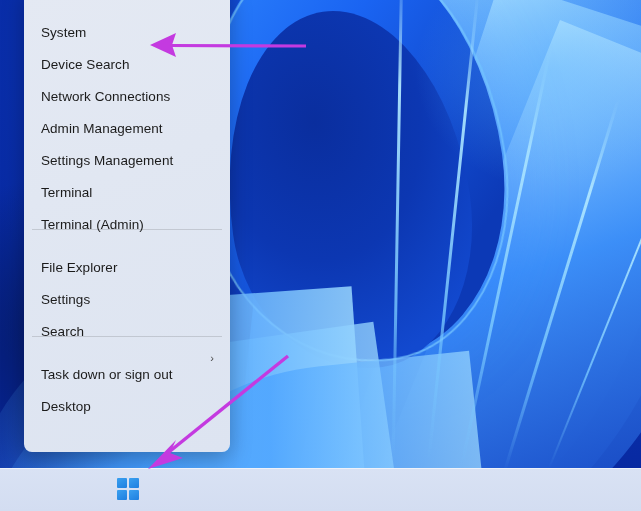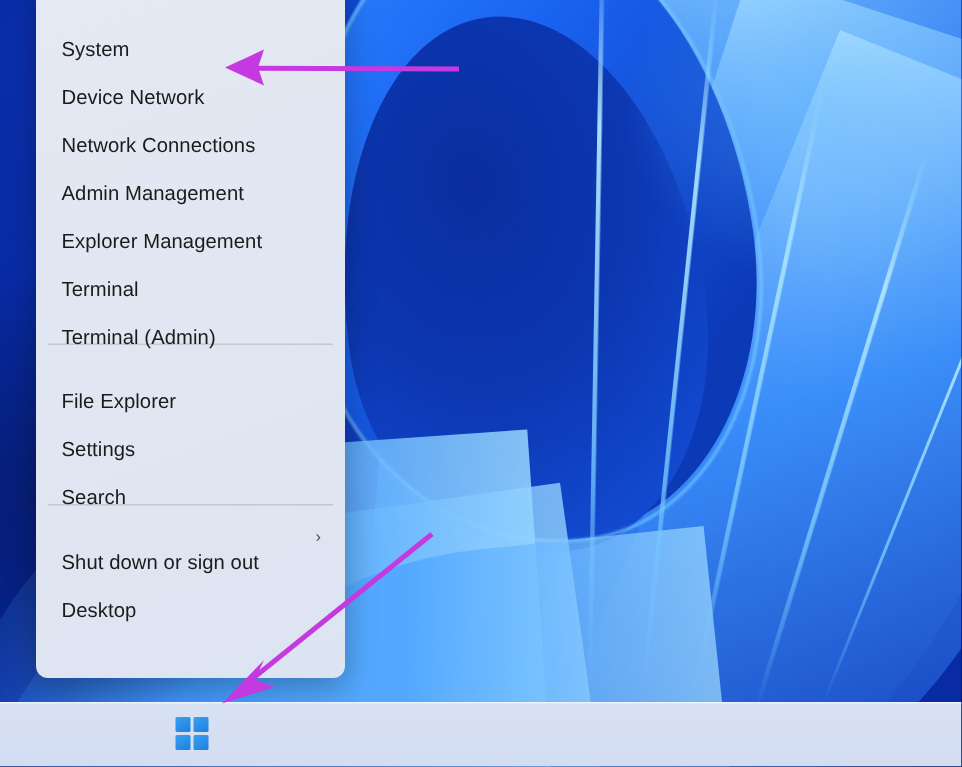--- a/index.html
+++ b/index.html
@@ -225,30 +225,30 @@
     <div class="wp-layer light-tr"></div>
   </div>
 
   <div id="winx-menu">
 
     <div class="menu-section">
       <div class="menu-item">
         <span class="label">System</span>
       </div>
       <div class="menu-item">
-        <span class="label">Device Network</span>
+        <span class="label">Device Search</span>
       </div>
       <div class="menu-item">
         <span class="label">Network Connections</span>
       </div>
       <div class="menu-item">
         <span class="label">Admin Management</span>
       </div>
       <div class="menu-item">
-        <span class="label">Explorer Management</span>
+        <span class="label">Settings Management</span>
       </div>
       <div class="menu-item">
         <span class="label">Terminal</span>
       </div>
       <div class="menu-item">
         <span class="label">Terminal (Admin)</span>
       </div>
     </div>
 
     <div class="menu-sep"></div>
@@ -262,21 +262,21 @@
       </div>
       <div class="menu-item">
         <span class="label">Search</span>
       </div>
     </div>
 
     <div class="menu-sep"></div>
 
     <div class="menu-section">
       <div class="menu-item">
-        <span class="label">Shut down or sign out</span>
+        <span class="label">Task down or sign out</span>
         <span class="chev">›</span>
       </div>
       <div class="menu-item">
         <span class="label">Desktop</span>
       </div>
     </div>
 
   </div>
 
   <div id="taskbar">

